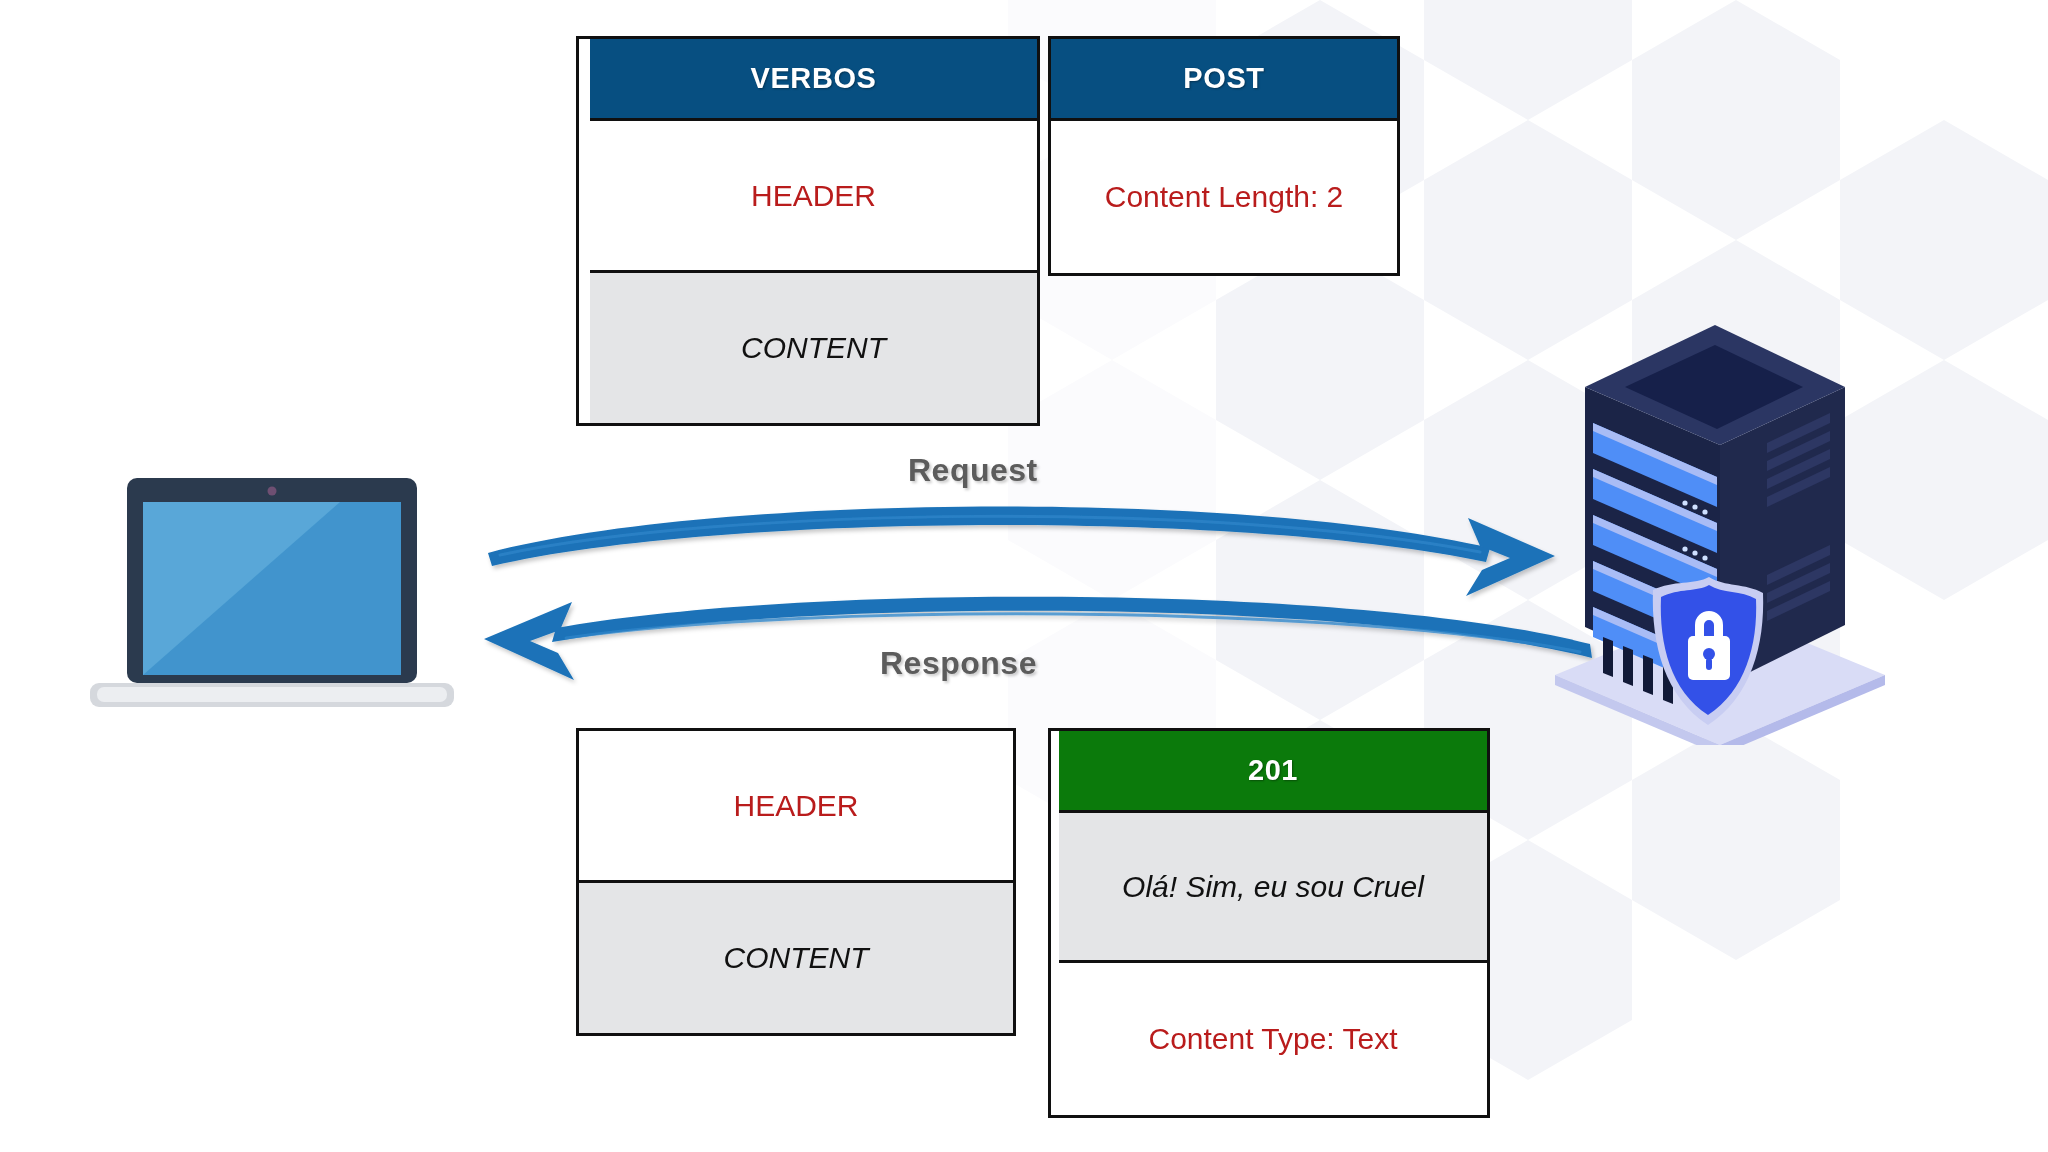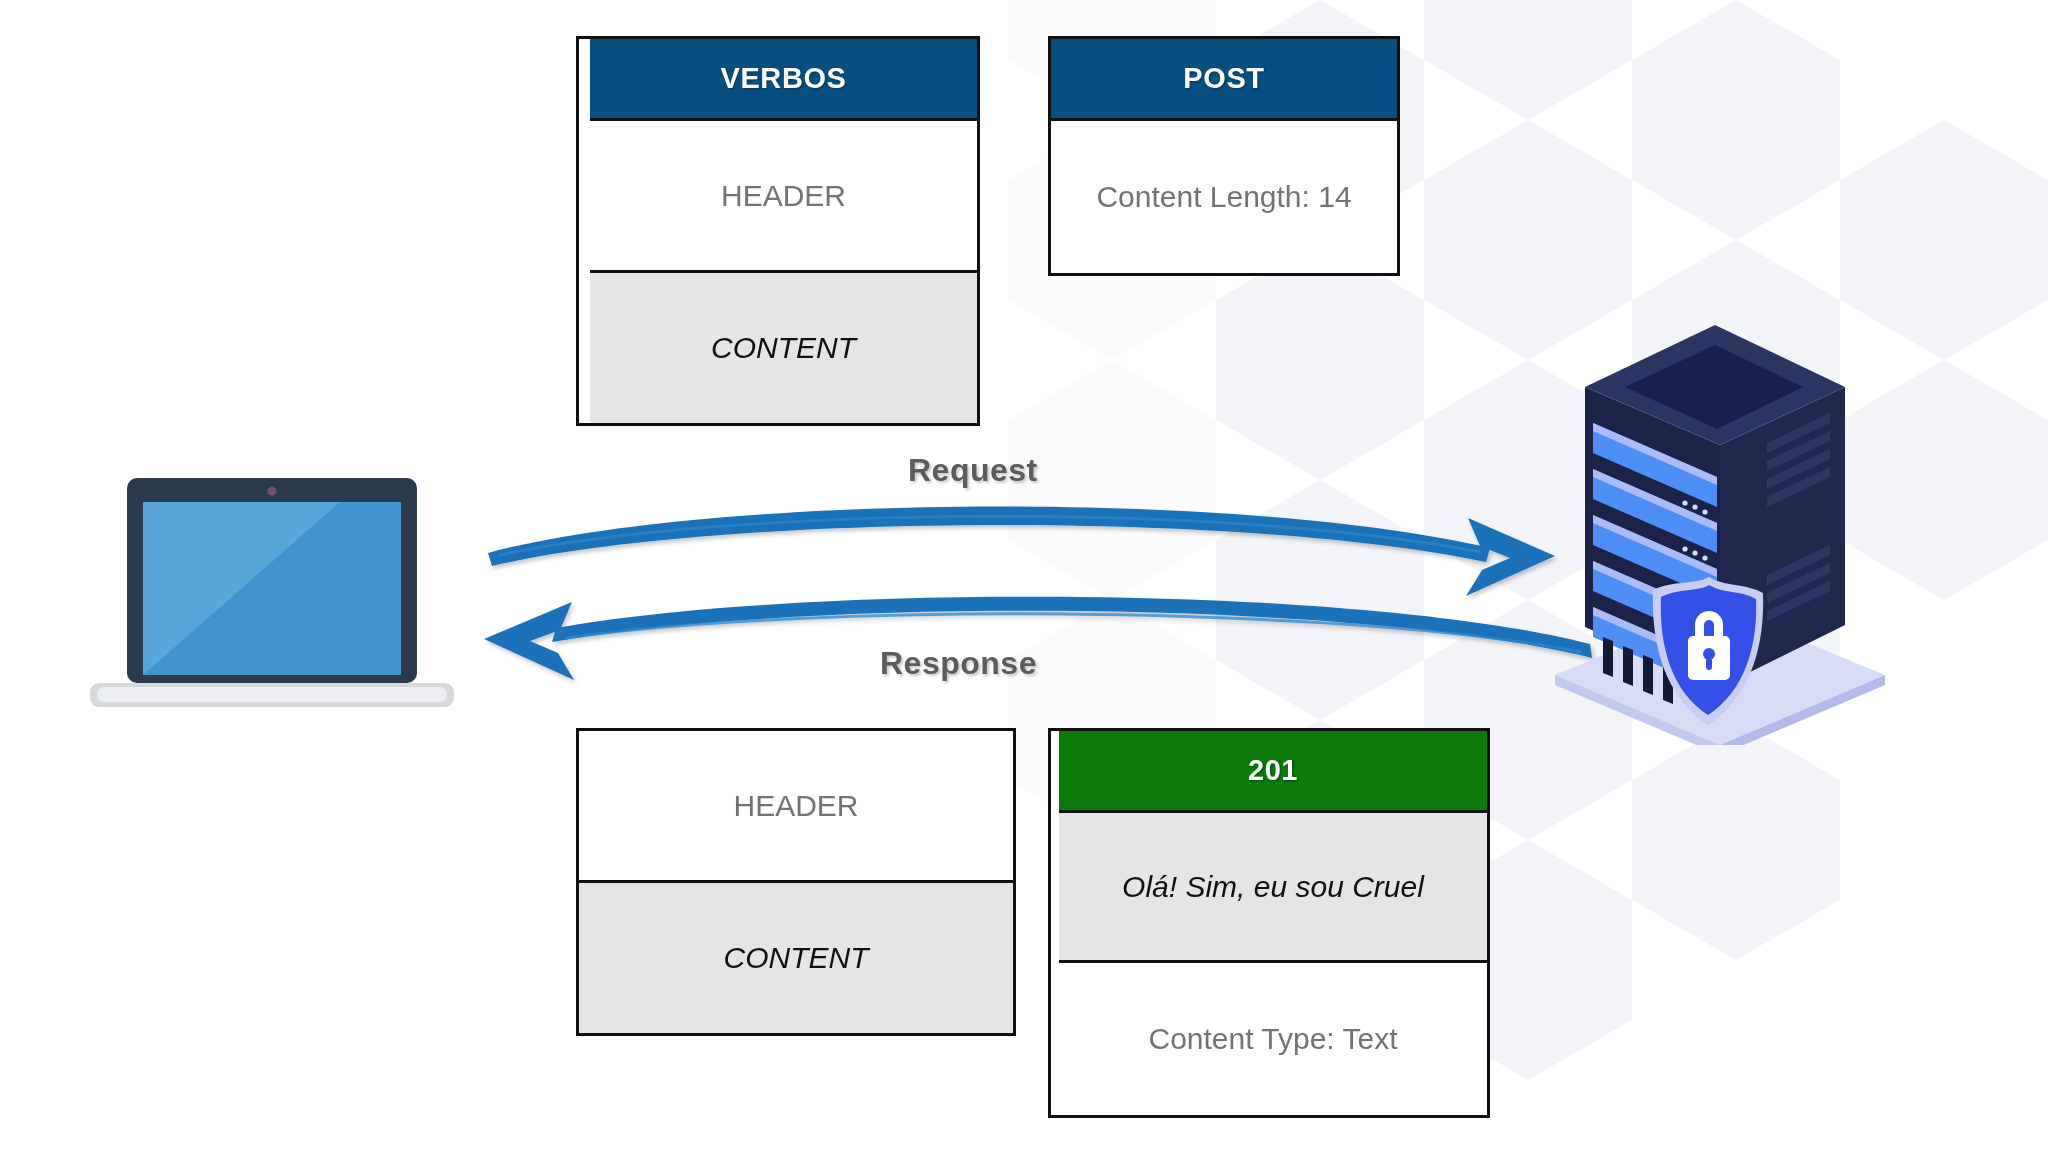--- a/index.html
+++ b/index.html
@@ -39,21 +39,21 @@
     height:82px;
     color:#ffffff;
     font-weight:bold;
     font-size:29px;
     letter-spacing:.6px;
     text-shadow:1px 1px 2px rgba(0,0,0,.35);
   }
   .head-blue  { background:#074F81; }
   .head-green { background:#0B7A0B; }
 
-  .row-white { height:152px; background:#ffffff; color:#737373; font-size:30px; }
+  .row-white { height:152px; background:#ffffff; color:#b91c1c; font-size:30px; }
   .row-grey  { height:150px; background:#e4e5e7; color:#111; font-size:30px;font-style:italic; }
 
   
   .flow-label {
     position:absolute;
     font-size:32px;
     font-weight:bold;
     color:#5c5c5c;
     letter-spacing:.5px;
     text-shadow:2px 2px 3px rgba(0,0,0,.22);
@@ -93,29 +93,29 @@
     </g>
     <g fill="#fbfbfd">
       <use href="#hexshape" x="1112" y="0"></use>
       <use href="#hexshape" x="1112" y="240"></use>
       <use href="#hexshape" x="1112" y="480"></use>
       <use href="#hexshape" x="1112" y="720"></use>
       <use href="#hexshape" x="1224" y="960"></use>
     </g>
   </svg>
 
-  <div class="flow-table" style="left:576px; top:36px; width:404px;padding-left:11px;">
+  <div class="flow-table" style="left:576px; top:36px; width:464px;padding-left:11px;">
     <div class="tbl-row row-head head-blue">VERBOS</div>
     <div class="tbl-row row-white">HEADER</div>
     <div class="tbl-row row-grey">CONTENT</div>
   </div>
 
   <div class="flow-table" style="left:1048px; top:36px; width:352px;">
     <div class="tbl-row row-head head-blue">POST</div>
-    <div class="tbl-row row-white">Content Length: 14</div>
+    <div class="tbl-row row-white">Content Length: 2</div>
   </div>
 
   <div class="flow-table" style="left:576px; top:728px; width:440px;">
     <div class="tbl-row row-white">HEADER</div>
     <div class="tbl-row row-grey">CONTENT</div>
   </div>
 
   <div class="flow-table" style="left:1048px; top:728px; width:442px;padding-left:8px;">
     <div class="tbl-row row-head head-green">201</div>
     <div class="tbl-row row-grey">Olá! Sim, eu sou Cruel</div>

